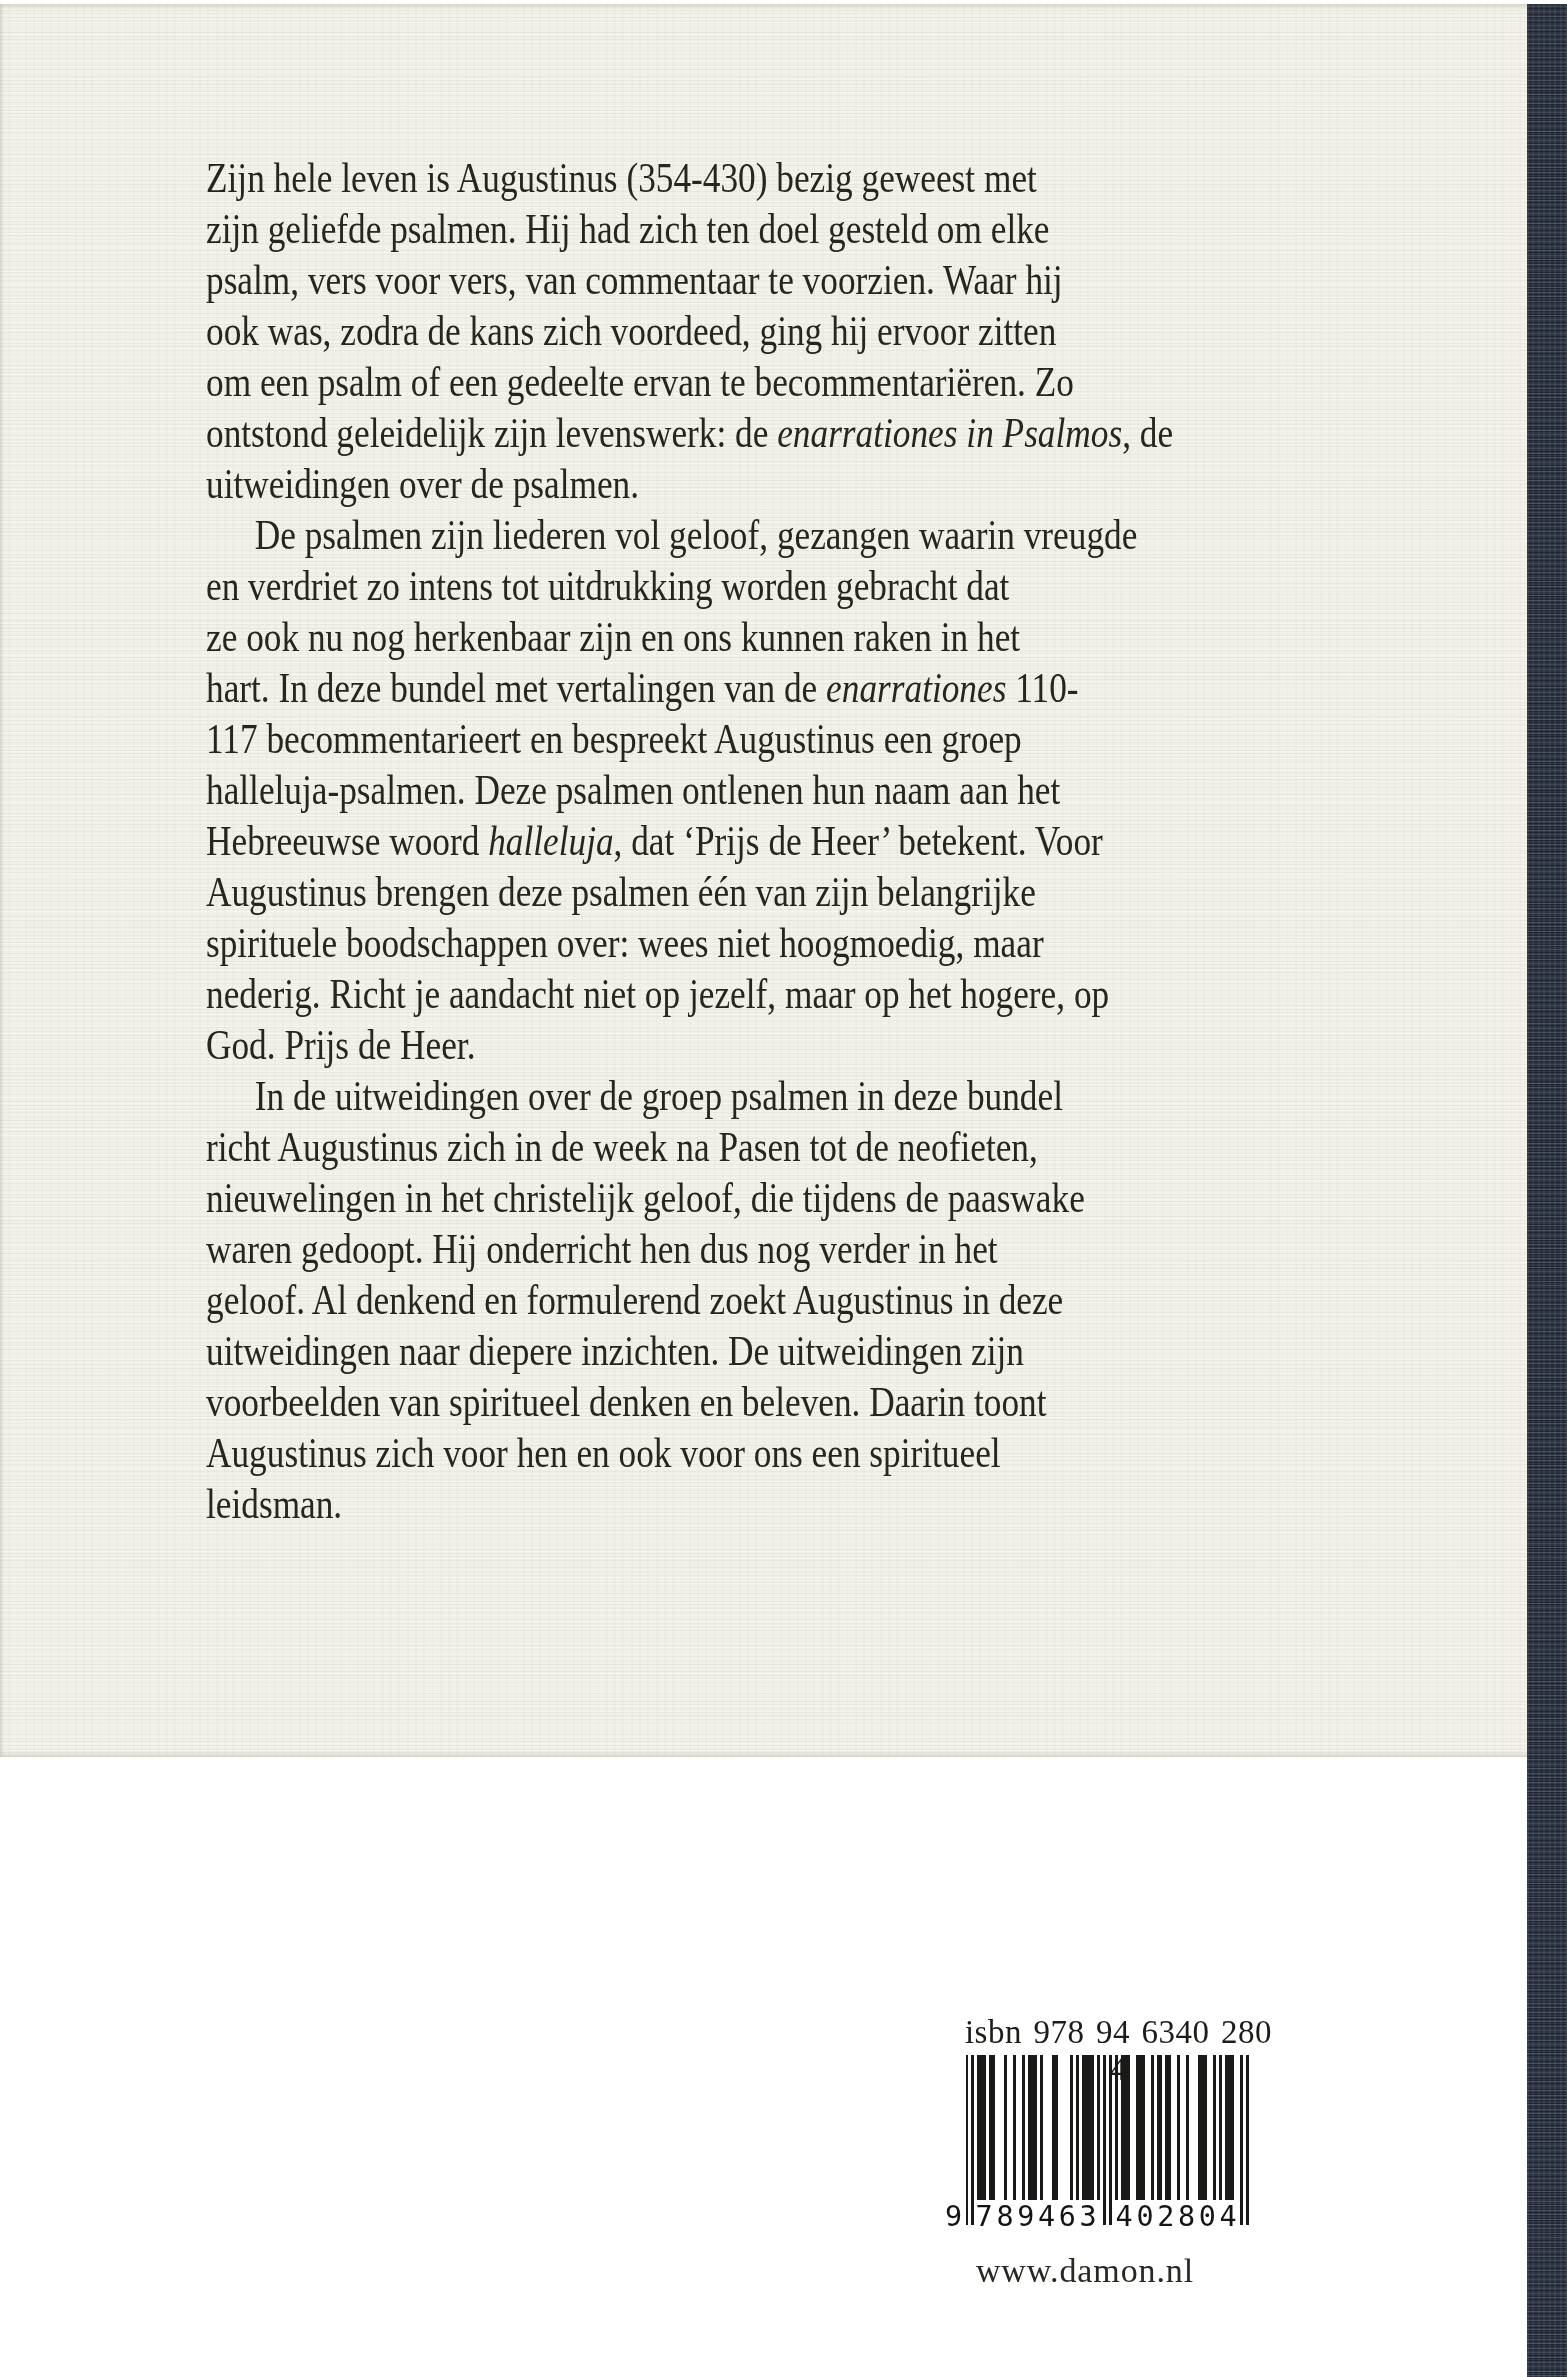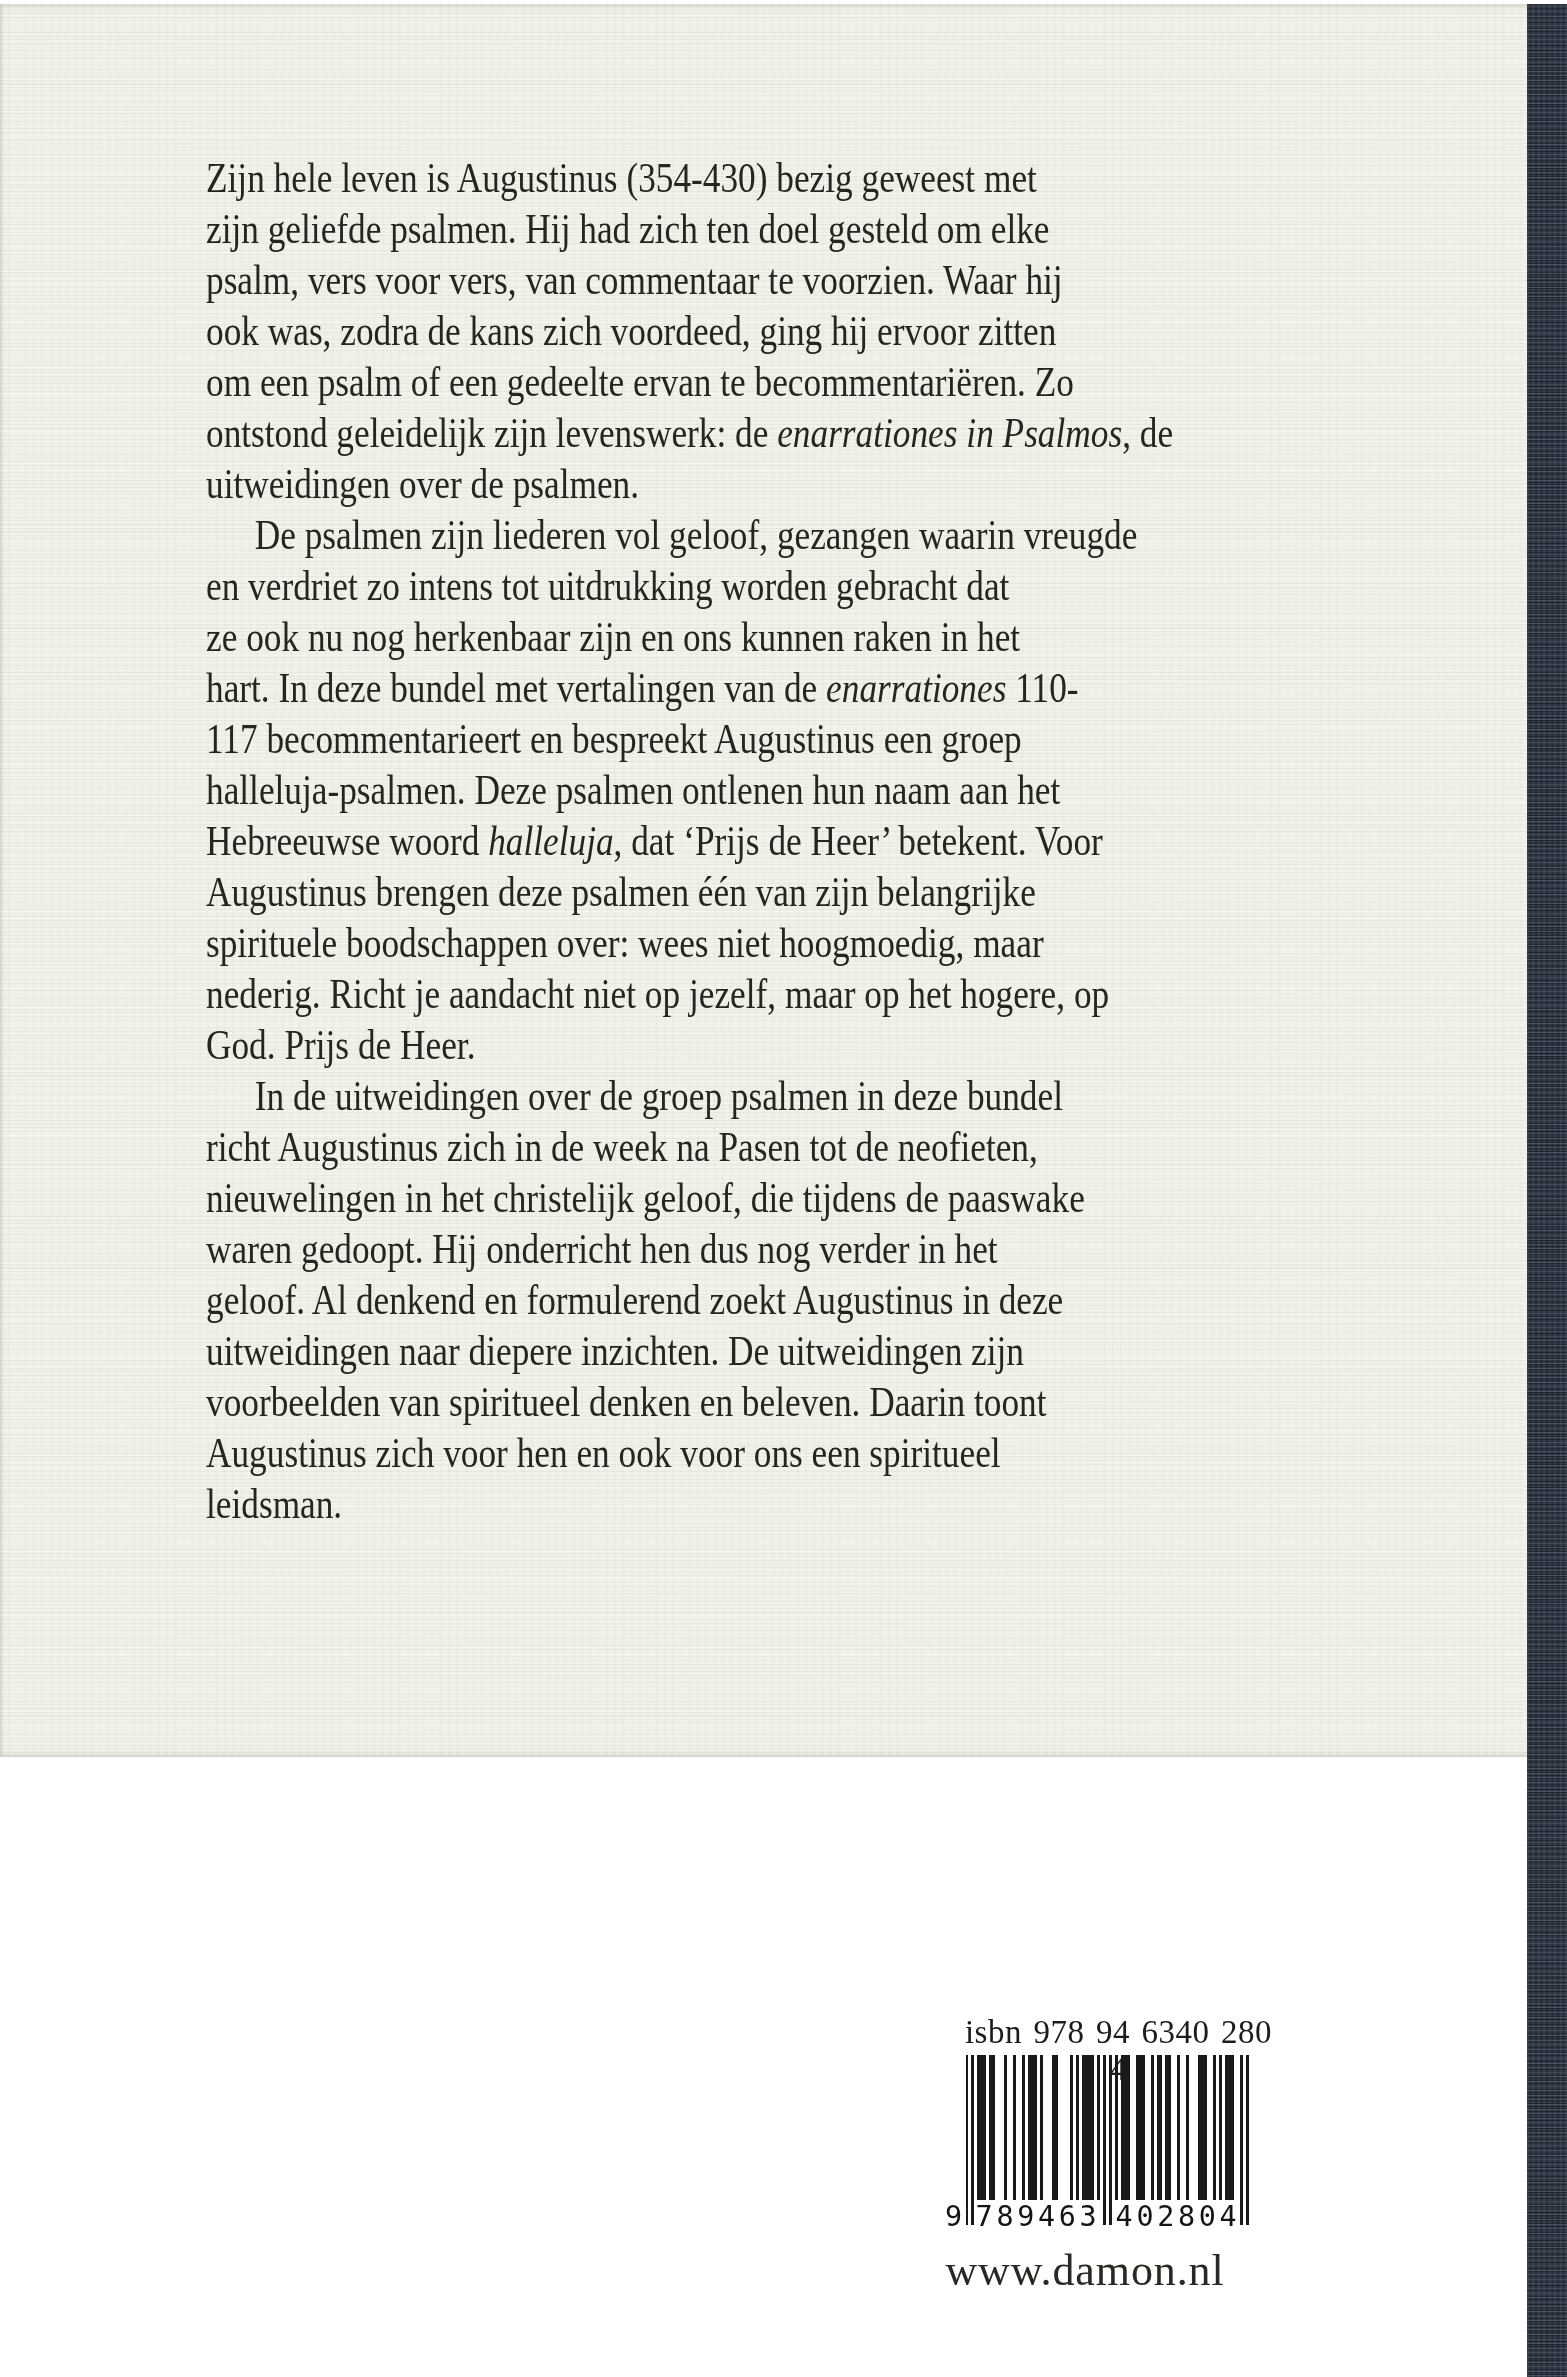--- a/index.html
+++ b/index.html
@@ -51,21 +51,21 @@
   .bc-digit{
     position:absolute;top:200px;
     font-family:"DejaVu Sans Mono", monospace;
     font-size:28.4px;line-height:31px;color:#141413;
   }
   .bc-d9{left:0px;width:24px;text-align:right;letter-spacing:0;}
   .bc-g1{left:37px;width:126px;text-align:center;letter-spacing:3.7px;}
   .bc-g2{left:177px;width:126px;text-align:center;letter-spacing:3.7px;}
   .website{
     position:absolute;left:915px;top:2247px;width:340px;
-    text-align:center;font-size:44px;line-height:39px;color:#2a2822;
+    text-align:center;font-size:34px;line-height:39px;color:#2a2822;
     letter-spacing:0.9px;
   }
 </style>
 </head>
 <body>
 
 <div class="cover">
 
   <div class="blurb" id="blurb"><div class="line"><span>Zijn hele leven is Augustinus (354-430) bezig geweest met</span></div><div class="line"><span>zijn geliefde psalmen. Hij had zich ten doel gesteld om elke</span></div><div class="line"><span>psalm, vers voor vers, van commentaar te voorzien. Waar hij</span></div><div class="line"><span>ook was, zodra de kans zich voordeed, ging hij ervoor zitten</span></div><div class="line"><span>om een psalm of een gedeelte ervan te becommentariëren. Zo</span></div><div class="line"><span>ontstond geleidelijk zijn levenswerk: de </span><em>enarrationes in Psalmos</em><span>, de</span></div><div class="line"><span>uitweidingen over de psalmen.</span></div><div class="line indent"><span>De psalmen zijn liederen vol geloof, gezangen waarin vreugde</span></div><div class="line"><span>en verdriet zo intens tot uitdrukking worden gebracht dat</span></div><div class="line"><span>ze ook nu nog herkenbaar zijn en ons kunnen raken in het</span></div><div class="line"><span>hart. In deze bundel met vertalingen van de </span><em>enarrationes</em><span> 110-</span></div><div class="line"><span>117 becommentarieert en bespreekt Augustinus een groep</span></div><div class="line"><span>halleluja-psalmen. Deze psalmen ontlenen hun naam aan het</span></div><div class="line"><span>Hebreeuwse woord </span><em>halleluja</em><span>, dat ‘Prijs de Heer’ betekent. Voor</span></div><div class="line"><span>Augustinus brengen deze psalmen één van zijn belangrijke</span></div><div class="line"><span>spirituele boodschappen over: wees niet hoogmoedig, maar</span></div><div class="line"><span>nederig. Richt je aandacht niet op jezelf, maar op het hogere, op</span></div><div class="line"><span>God. Prijs de Heer.</span></div><div class="line indent"><span>In de uitweidingen over de groep psalmen in deze bundel</span></div><div class="line"><span>richt Augustinus zich in de week na Pasen tot de neofieten,</span></div><div class="line"><span>nieuwelingen in het christelijk geloof, die tijdens de paaswake</span></div><div class="line"><span>waren gedoopt. Hij onderricht hen dus nog verder in het</span></div><div class="line"><span>geloof. Al denkend en formulerend zoekt Augustinus in deze</span></div><div class="line"><span>uitweidingen naar diepere inzichten. De uitweidingen zijn</span></div><div class="line"><span>voorbeelden van spiritueel denken en beleven. Daarin toont</span></div><div class="line"><span>Augustinus zich voor hen en ook voor ons een spiritueel</span></div><div class="line"><span>leidsman.</span></div></div>
 

